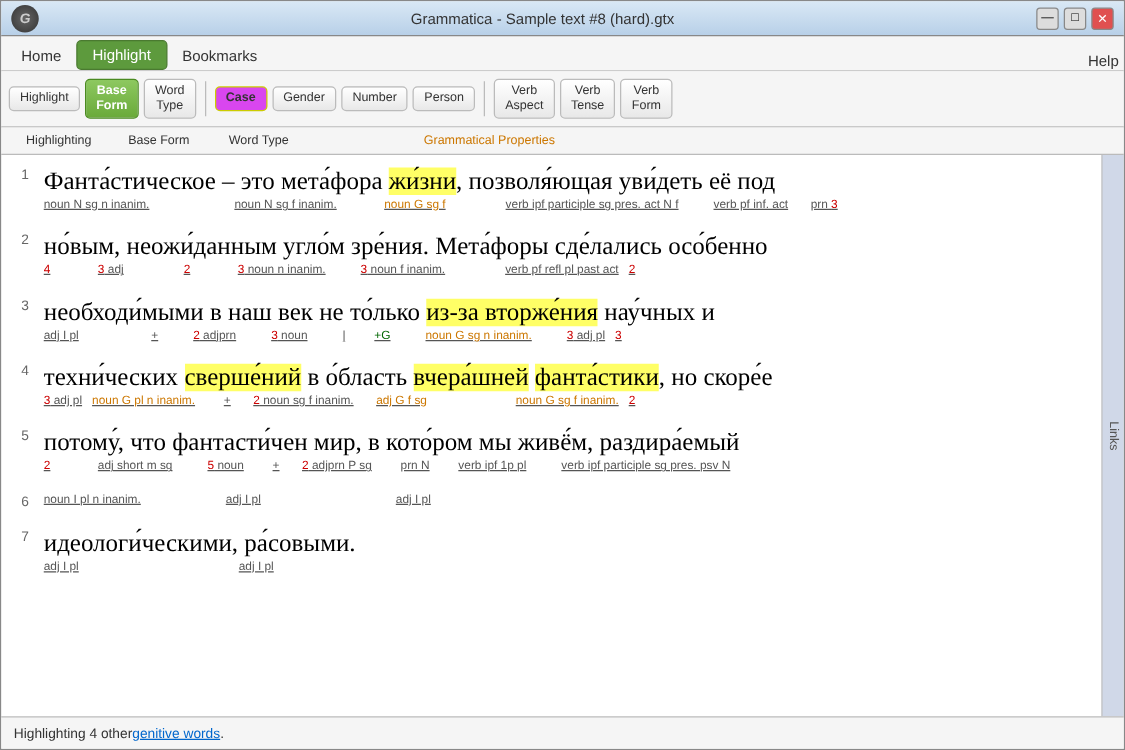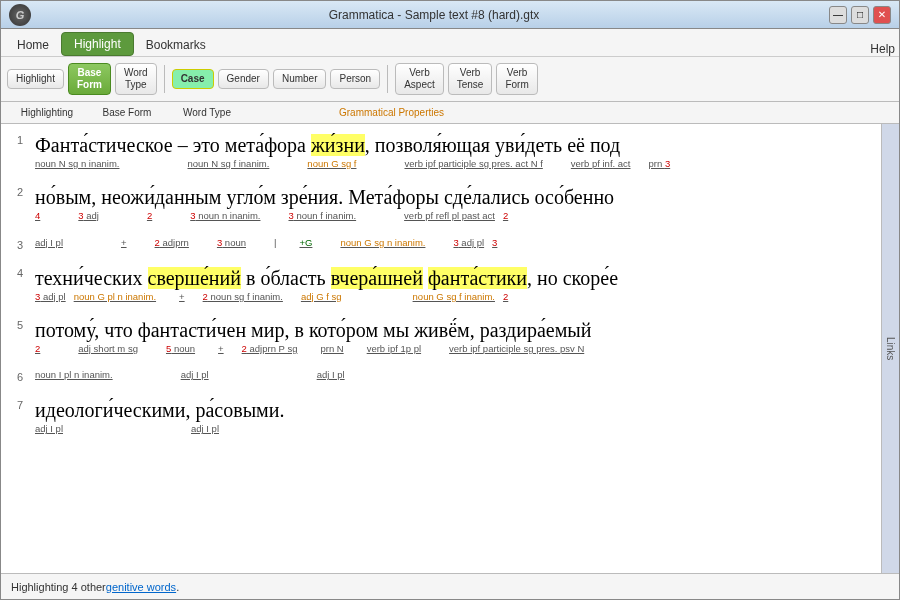--- a/index.html
+++ b/index.html
@@ -127,21 +127,21 @@
       min-width: 40px;
       text-align: center;
     }
     .tb-btn.active-green {
       background: linear-gradient(to bottom, #8dc860, #6aaa3a);
       border-color: #4a8a20;
       color: white;
       font-weight: bold;
     }
     .tb-btn.active-yellow {
-      background: #86efac;
+      background: #d946ef;
       border-color: #cccc00;
       color: #333;
       font-weight: bold;
     }
     .tb-btn-text {
       font-size: 10px;
       text-align: center;
       line-height: 1.2;
     }
     .separator-v {
@@ -385,20 +385,23 @@
             <span class="annot-chunk" style="margin-left:20px;"><span style="color:#cc0000;">3</span> noun f inanim.</span>
             <span class="annot-chunk" style="margin-left:40px;">verb pf refl pl past act</span>
             <span class="annot-chunk" style="color:#cc0000;">2</span>
           </div>
         </div>
       </div>
 
       <div class="line">
         <div class="line-num">3</div>
         <div class="line-content">
+          <div class="line-text">
+            <span>необходи́мыми в наш век не то́лько </span><span class="hl">из-за вторже́ния</span><span> нау́чных и</span>
+          </div>
           <div class="annot-row">
             <span class="annot-chunk">adj I pl</span>
             <span class="annot-chunk" style="margin-left:50px;">+</span>
             <span class="annot-chunk" style="margin-left:20px;"><span style="color:#cc0000;">2</span> adjprn</span>
             <span class="annot-chunk" style="margin-left:20px;"><span style="color:#cc0000;">3</span> noun</span>
             <span class="annot-chunk" style="margin-left:20px;">|</span>
             <span class="annot-chunk" style="margin-left:15px; color:#006600;">+G</span>
             <span class="annot-chunk" style="margin-left:20px; color:#cc7700;">noun G sg n inanim.</span>
             <span class="annot-chunk" style="margin-left:20px;"><span style="color:#cc0000;">3</span> adj pl</span>
             <span class="annot-chunk" style="color:#cc0000;">3</span>

